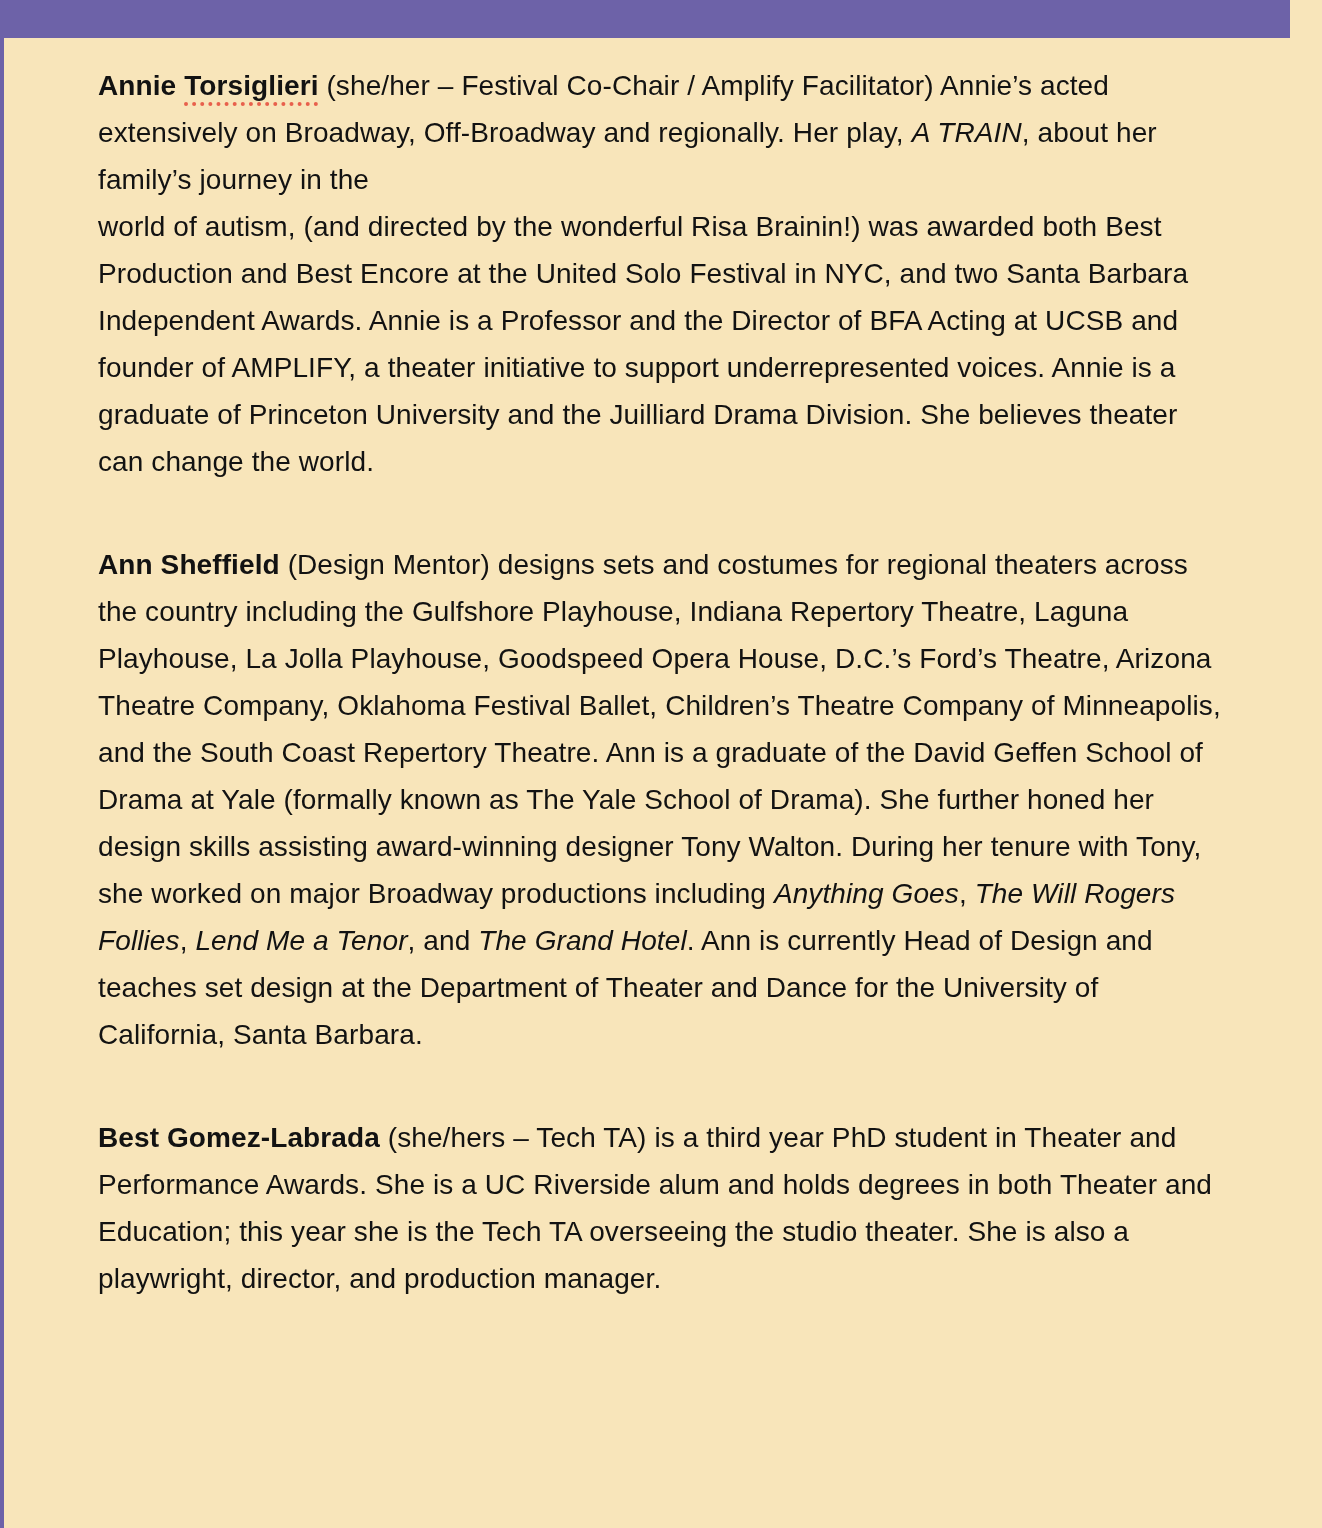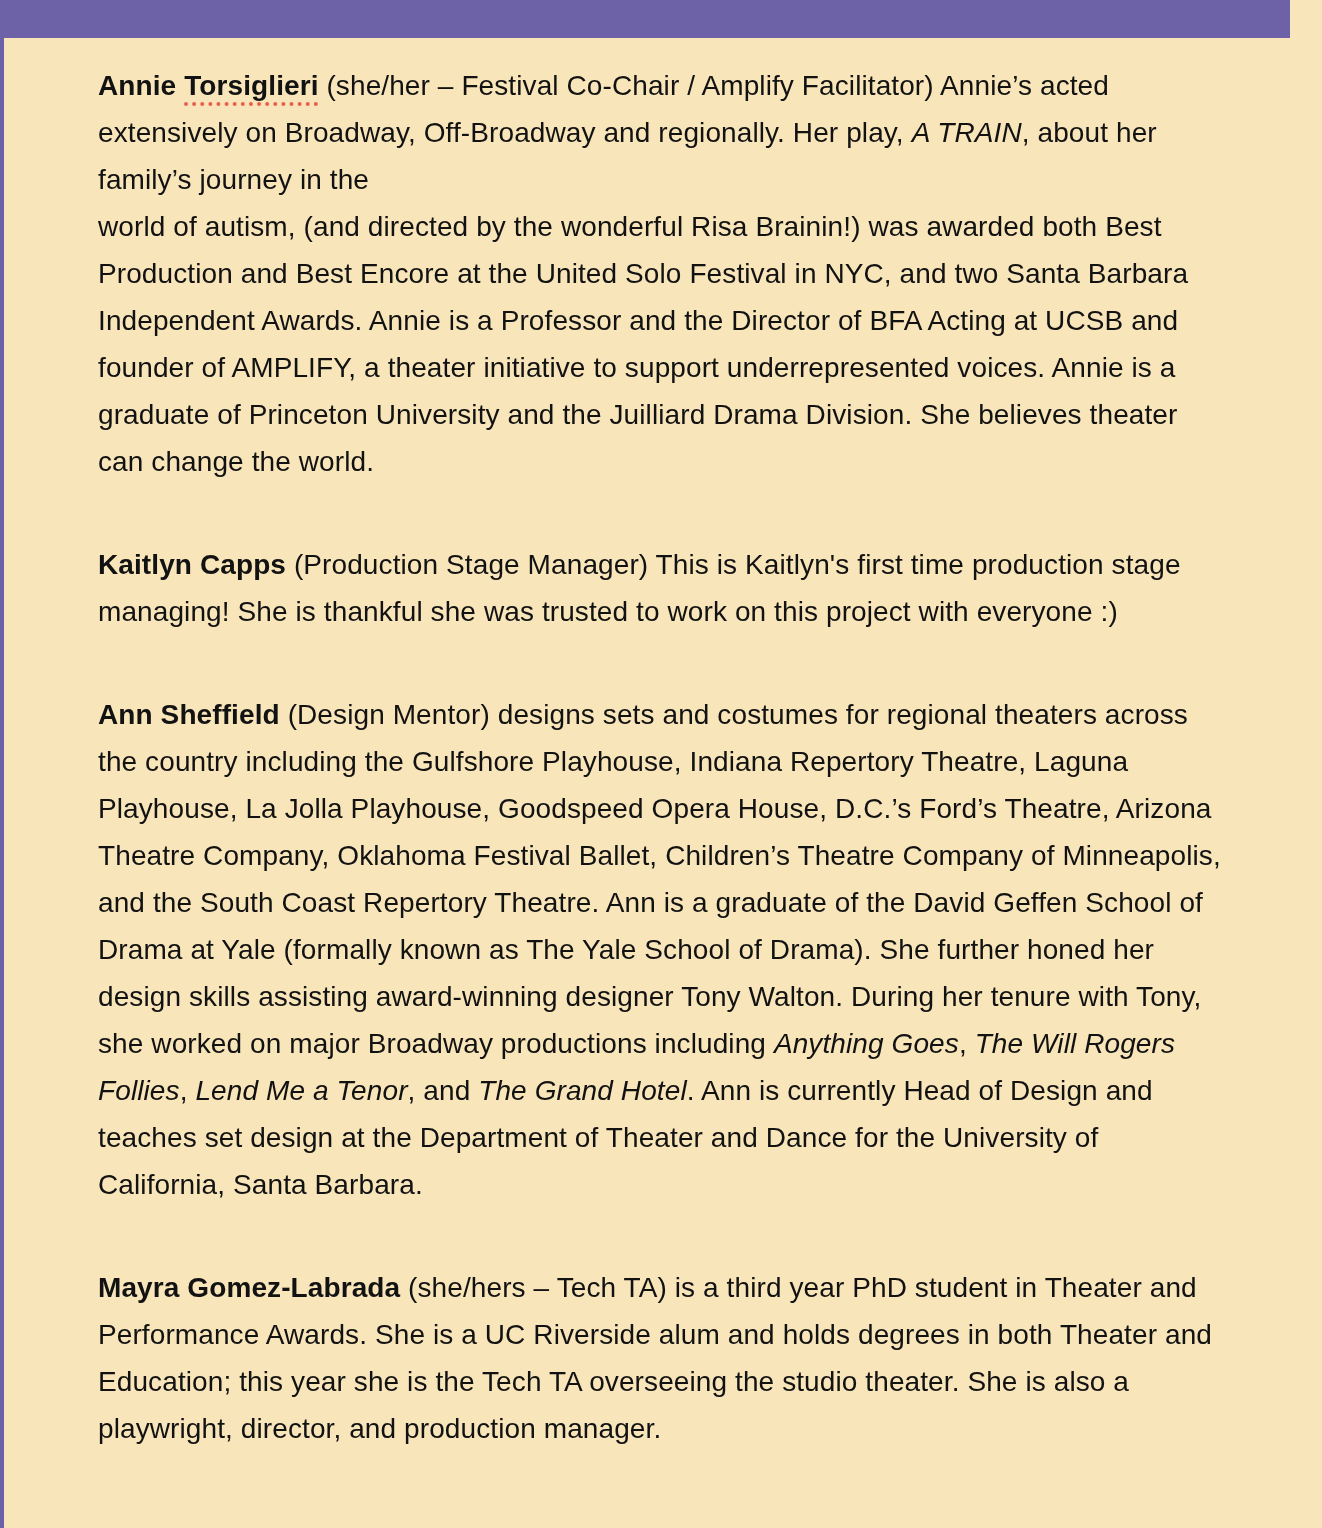--- a/index.html
+++ b/index.html
@@ -61,17 +61,16 @@
   }
 </style>
 </head>
 <body>
 
 <div class="page">
   <div class="top-bar"></div>
   <div class="left-strip"></div>
   <div class="content">
       <p class="bio"><span class="bold">Annie </span><span class="bold-spellcheck">Torsiglieri</span><span> (she/her – Festival Co-Chair / Amplify Facilitator) Annie’s acted extensively on Broadway, Off-Broadway and regionally. Her play, </span><span class="italic">A TRAIN</span><span>, about her family’s journey in the</span><br><span>world of autism, (and directed by the wonderful Risa Brainin!) was awarded both Best Production and Best Encore at the United Solo Festival in NYC, and two Santa Barbara Independent Awards. Annie is a Professor and the Director of BFA Acting at UCSB and founder of AMPLIFY, a theater initiative to support underrepresented voices. Annie is a graduate of Princeton University and the Juilliard Drama Division. She believes theater can change the world.</span></p>
-      <p class="bio"><span class="bold">Kaitlyn Capps</span><span> (Production Stage Manager) This is Kaitlyn's first time production stage managing! She is thankful she was trusted to work on this project with everyone :)</span></p>
       <p class="bio"><span class="bold">Ann Sheffield</span><span> (Design Mentor) designs sets and costumes for regional theaters across the country including the Gulfshore Playhouse, Indiana Repertory Theatre, Laguna Playhouse, La Jolla Playhouse, Goodspeed Opera House, D.C.’s Ford’s Theatre, Arizona Theatre Company, Oklahoma Festival Ballet, Children’s Theatre Company of Minneapolis, and the South Coast Repertory Theatre. Ann is a graduate of the David Geffen School of Drama at Yale (formally known as The Yale School of Drama). She further honed her design skills assisting award-winning designer Tony Walton. During her tenure with Tony, she worked on major Broadway productions including </span><span class="italic">Anything Goes</span><span>, </span><span class="italic">The Will Rogers Follies</span><span>, </span><span class="italic">Lend Me a Tenor</span><span>, and </span><span class="italic">The Grand Hotel</span><span>. Ann is currently Head of Design and teaches set design at the Department of Theater and Dance for the University of California, Santa Barbara.</span></p>
-      <p class="bio"><span class="bold">Mayra Gomez-Labrada</span><span> (she/hers – Tech TA) is a third year PhD student in Theater and Performance Awards. She is a UC Riverside alum and holds degrees in both Theater and Education; this year she is the Tech TA overseeing the studio theater. She is also a playwright, director, and production manager.</span></p>
+      <p class="bio"><span class="bold">Best Gomez-Labrada</span><span> (she/hers – Tech TA) is a third year PhD student in Theater and Performance Awards. She is a UC Riverside alum and holds degrees in both Theater and Education; this year she is the Tech TA overseeing the studio theater. She is also a playwright, director, and production manager.</span></p>
     </div>
 </div>
 
 </body></html>

